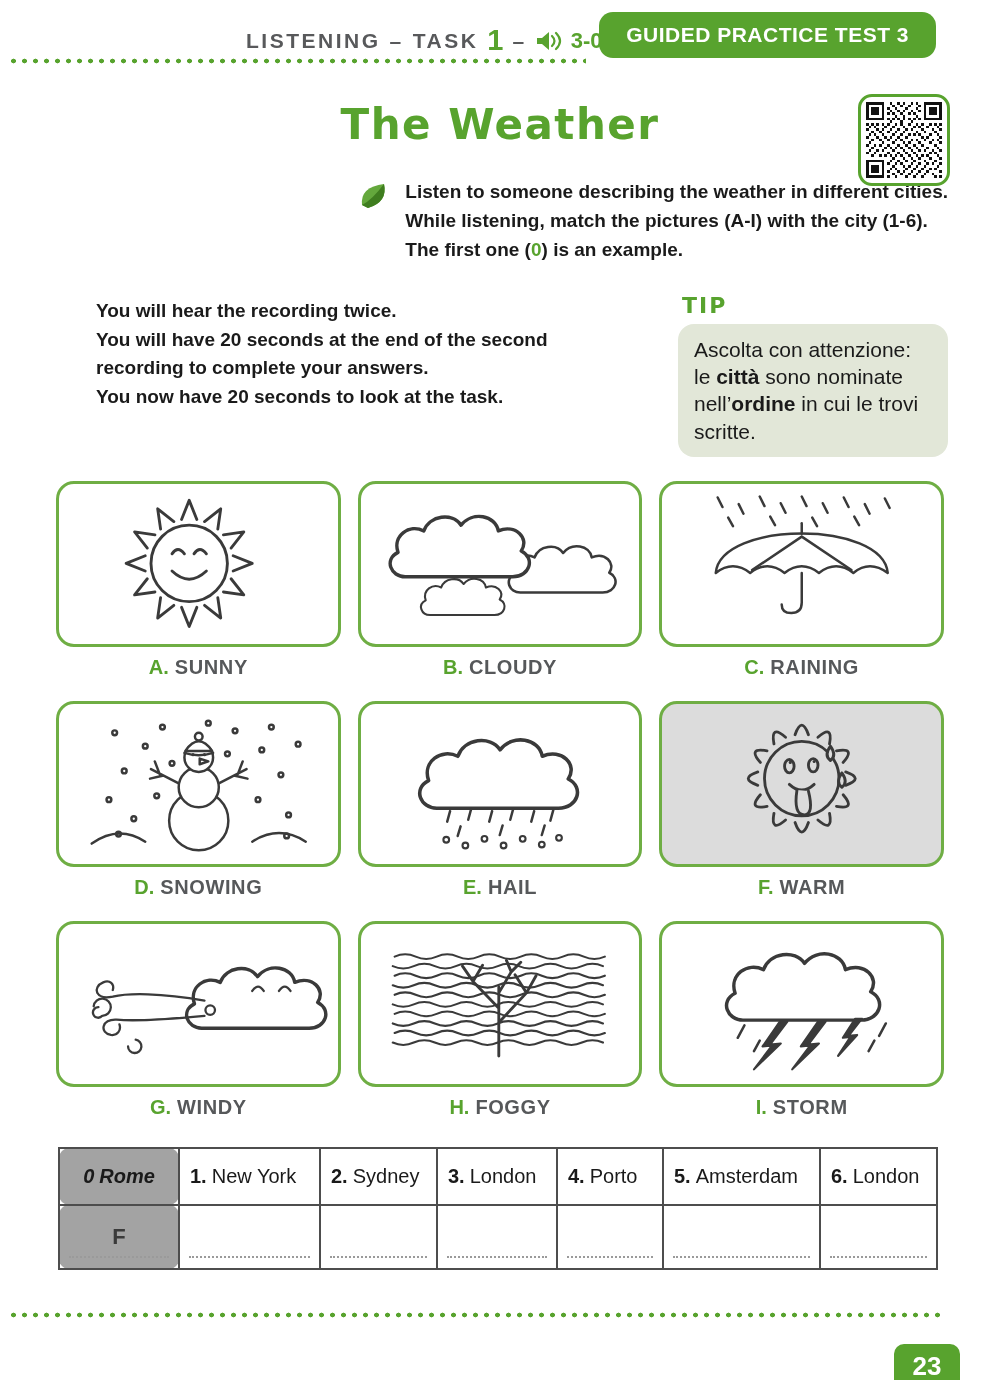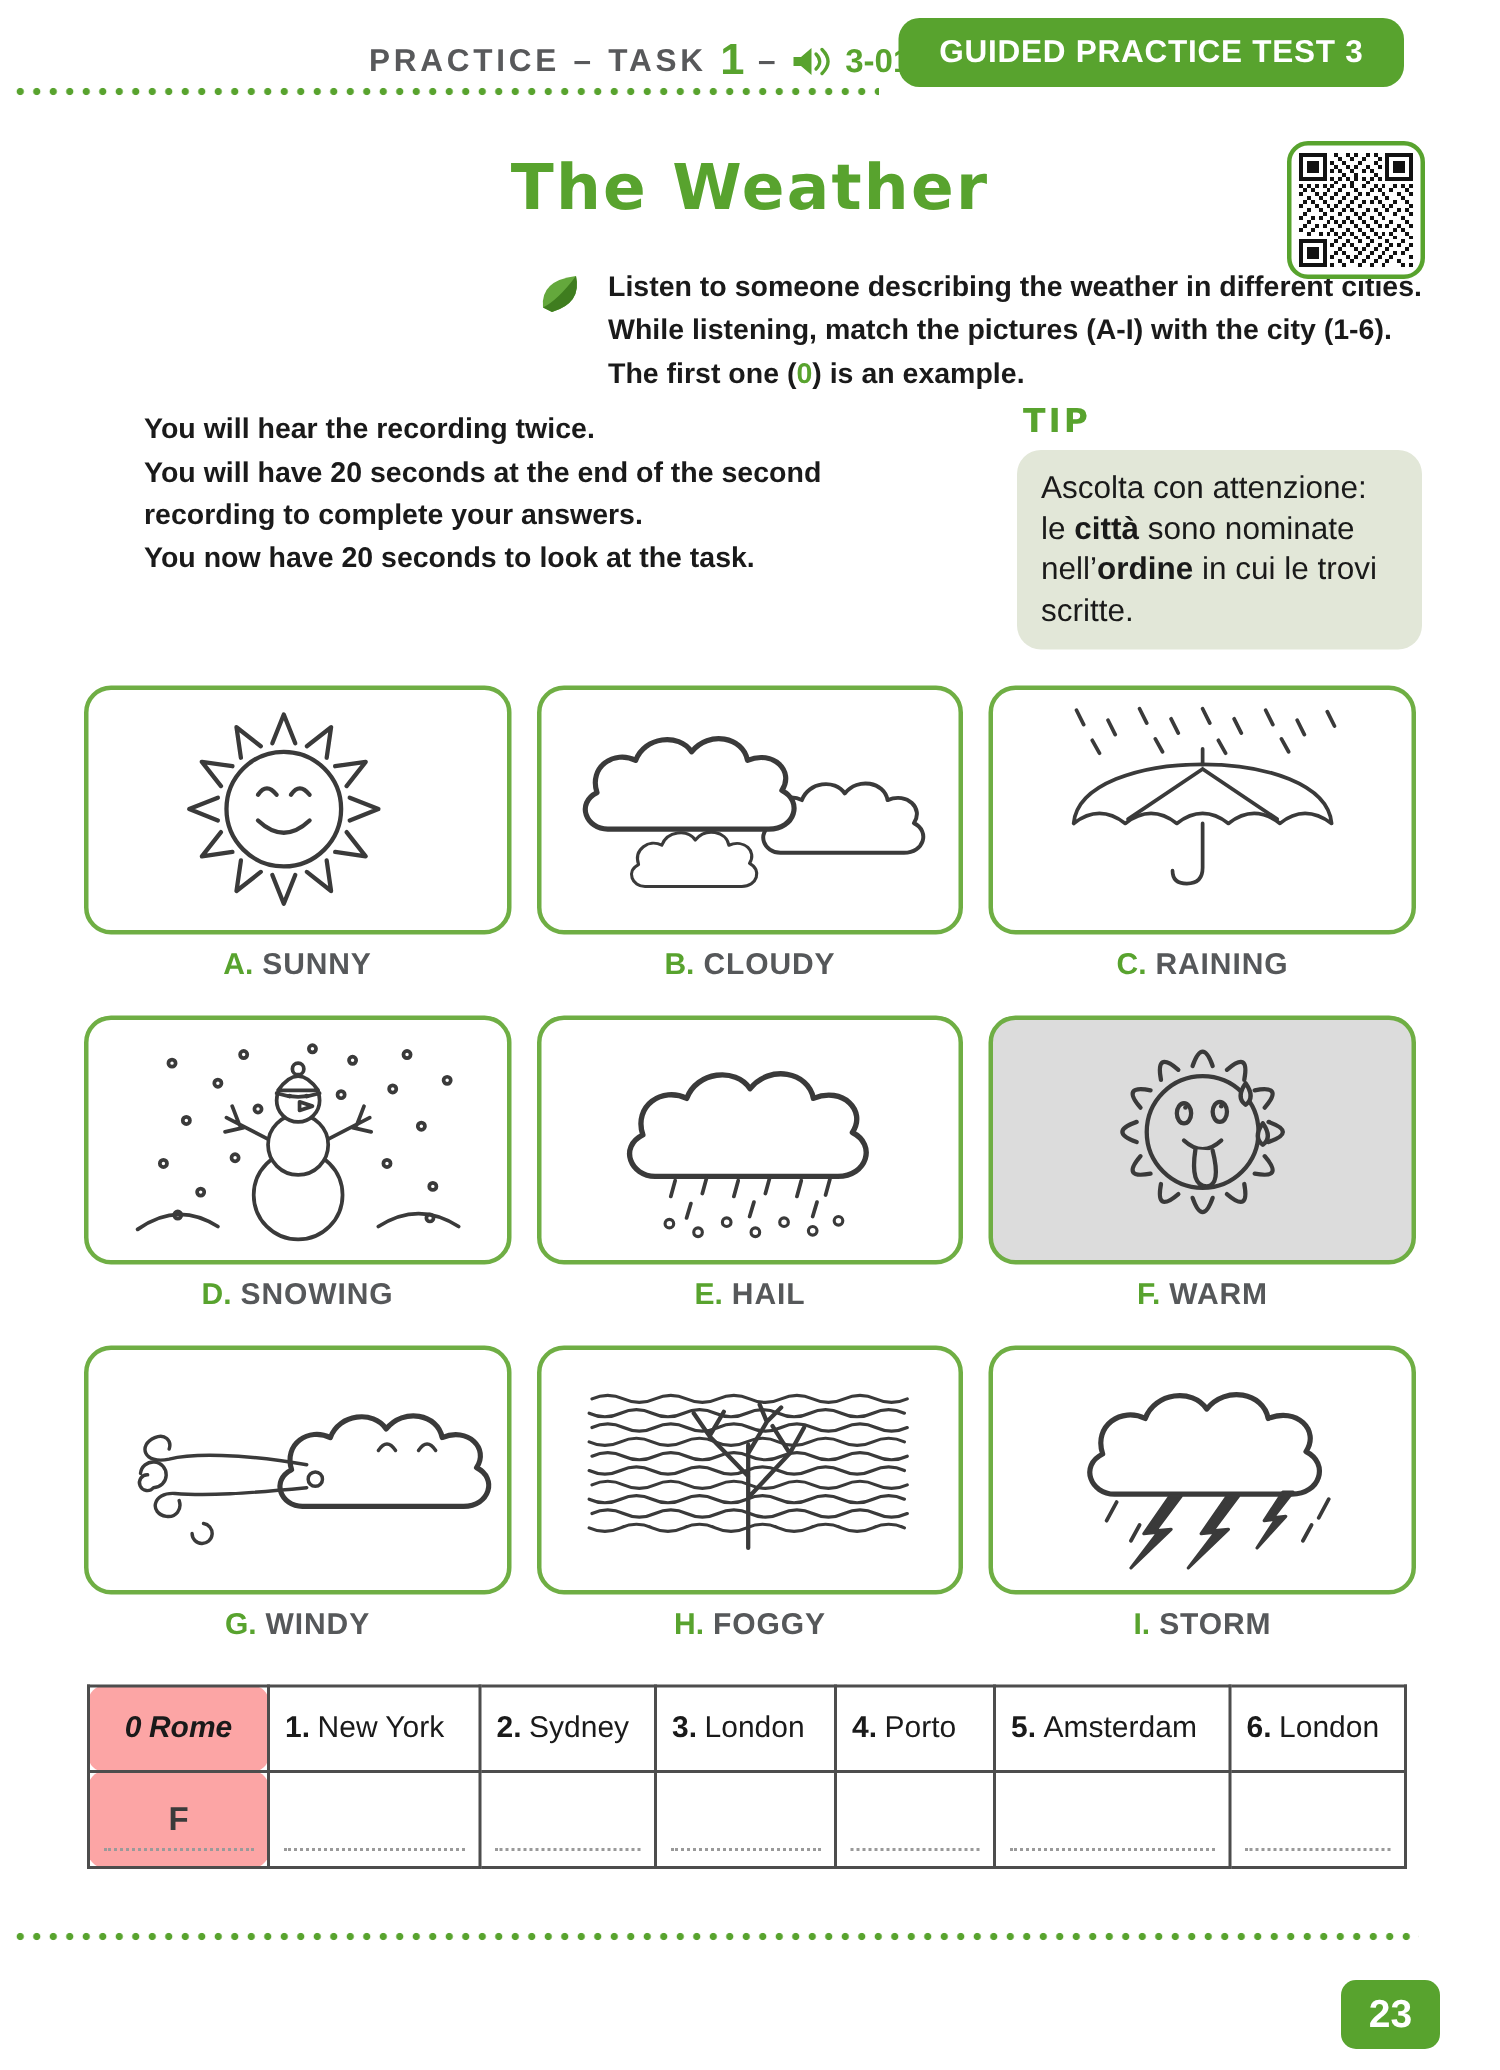--- a/index.html
+++ b/index.html
@@ -26,21 +26,21 @@
                 color:#58a32e; letter-spacing:1.5px; }
   .qr-frame { position:absolute; right:50px; top:-6px; border:3px solid #58a32e; border-radius:14px;
               padding:5px; background:#fff; line-height:0; }
 
   
   .intro { display:flex; margin:16px 52px 0 52px; gap:10px;justify-content:flex-end; }
   .leaf-wrap { flex:0 0 38px; padding-top:2px; }
   .intro-text p { font-size:19px; font-weight:bold; line-height:1.52; }
   .green-num { color:#58a32e; }
 
-  .row2 { display:flex; margin:8px 52px 0 96px;justify-content:center; }
+  .row2 { display:flex; margin:32px 52px 0 96px;justify-content:center; }
   .recording { width:512px; font-size:19px; font-weight:bold; line-height:1.52; }
   .tip-col { width:292px; margin-left:auto;padding-left:22px; }
   .tip-label { color:#58a32e; font-weight:bold; font-size:22px; letter-spacing:2px; margin:-4px 0 6px 4px;
                font-family:"DejaVu Sans", sans-serif; }
   .tip-box { background:#e2e7d8; border-radius:16px; padding:12px 16px; font-size:21px; line-height:1.3; }
 
   
   .cards { display:grid; grid-template-columns:repeat(3,1fr); column-gap:17px; row-gap:22px; margin:24px 56px 0; }
   .card { height:166px; border:3px solid #6fae44; border-radius:18px; background:#fff;
           display:flex; align-items:center; justify-content:center; overflow:hidden; }
@@ -49,40 +49,40 @@
   .card-label { text-align:center; margin-top:9px; font-size:20px; white-space:nowrap; }
   .letter { color:#58a32e; font-weight:bold; }
   .name { color:#56585a; font-weight:bold; letter-spacing:0.6px; margin-left:6px; }
 
   
   .answers { width:878px; margin:28px 0 0 58px; border-collapse:collapse; table-layout:fixed; }
   .answers td { border:2px solid #4d4d4d; font-size:20px; padding:0 10px; vertical-align:middle; }
   .city-row td { height:57px; white-space:nowrap; }
   .num { font-weight:bold; }
   .city { font-weight:normal; margin-left:5px; }
-  td.example { background:#fca5a5; text-align:center;border-radius:10px; }
+  td.example { background:#a3a3a3; text-align:center;border-radius:10px; }
   td.example .num, td.example .city { font-style:italic; font-weight:bold; }
   .answer-row td { position:relative; height:64px; text-align:center; }
   .dotline { position:absolute; left:9px; right:9px; bottom:10px; border-bottom:2px dotted #9a9a9a; }
   .answer-val { position:relative; font-weight:bold; font-size:22px; color:#3a3a3a; }
 
   .footer-dots { margin:42px 54px 0 8px; }
   .page-badge { width:66px; height:46px; background:#58a32e; border-radius:10px; color:#fff;
                 font-size:26px; font-weight:bold; display:flex; align-items:center; justify-content:center;
                 margin:26px 40px 0 auto; }
 </style>
 </head>
 <body>
 
 <div class="page">
 
   <div class="header">
     <div class="dots dots-top"></div>
     <div class="header-center">
-      <span class="listening">PRACTICE</span>
+      <span class="listening">LISTENING</span>
       <span class="hdash">–</span>
       <span class="task-word">TASK</span>
       <span class="task-num">1</span>
       <span class="hdash">–</span>
       <svg width="26" height="20" viewBox="0 0 26 20">
         <path d="M1 7h5l7-6v18l-7-6H1z" fill="#58a32e"></path>
         <path d="M16 5q5 5 0 10" stroke="#58a32e" stroke-width="2.2" fill="none" stroke-linecap="round"></path>
         <path d="M20 2q8 8 0 16" stroke="#58a32e" stroke-width="2.2" fill="none" stroke-linecap="round"></path>
       </svg>
       <span class="audio-track">3-01</span>

